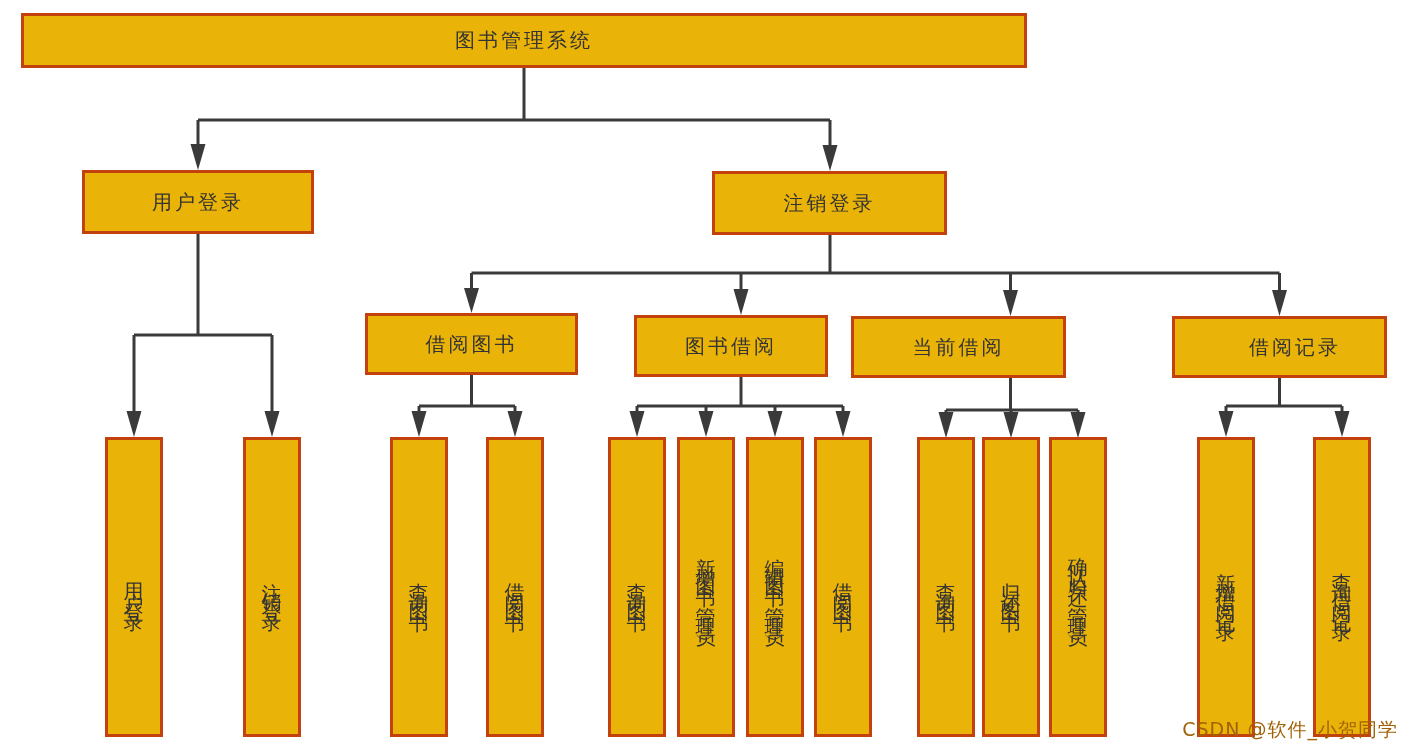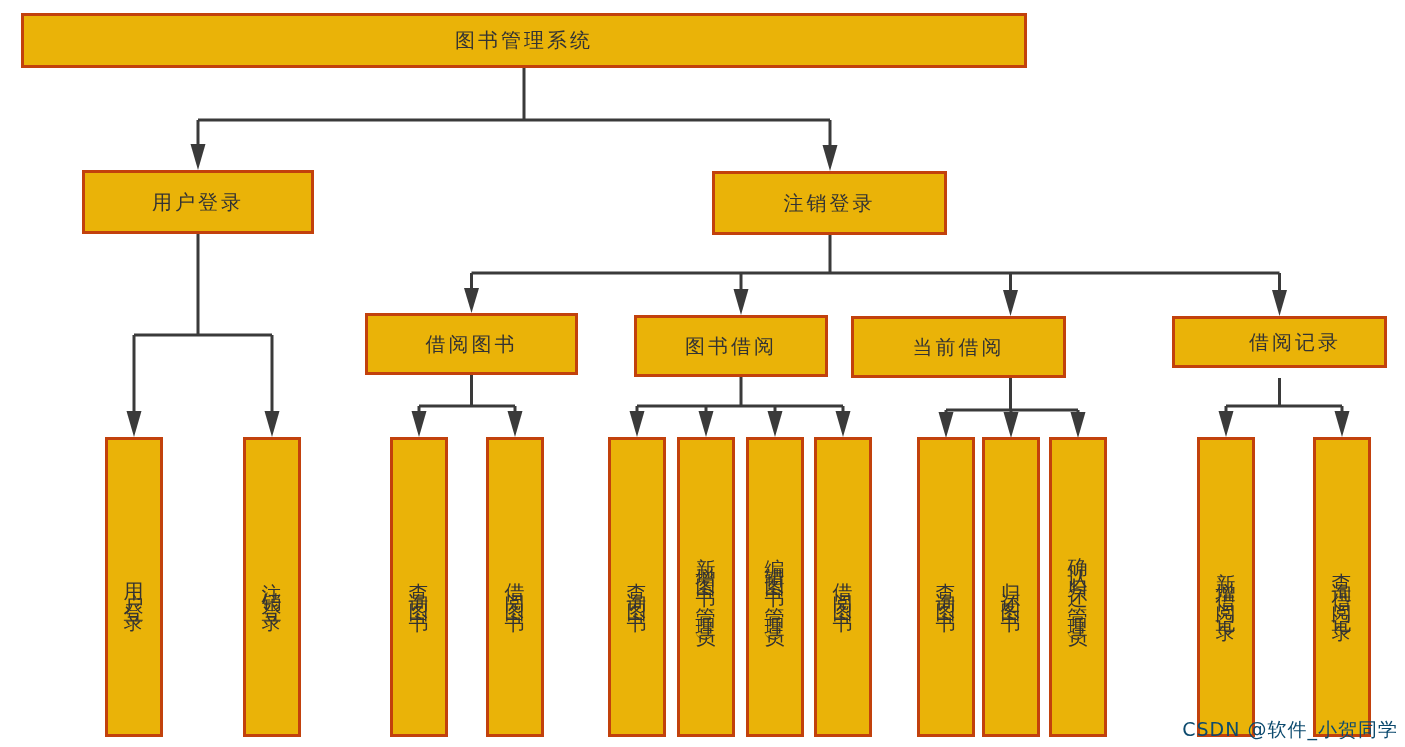--- a/index.html
+++ b/index.html
@@ -23,39 +23,39 @@
   }
   
   .n-root{left:21px;top:13px;width:1006px;height:55px;}
   
   .n-user-login{left:82px;top:170px;width:232px;height:64px;}
   .n-book-mgmt{left:712px;top:171px;width:235px;height:64px;}
   
   .n-new-book{left:365px;top:313px;width:213px;height:62px;}
   .n-book-borrow{left:634px;top:315px;width:194px;height:62px;}
   .n-cur-borrow{left:851px;top:316px;width:215px;height:62px;}
-  .n-borrow-rec{left:1172px;top:316px;width:215px;height:52px;padding-left:31px;}
+  .n-borrow-rec{left:1172px;top:316px;width:215px;height:62px;padding-left:31px;}
   
   .leaf{top:437px;width:58px;height:300px;}
   .l-login{left:105px;}
   .l-logout{left:243px;}
   .l-nb-query{left:390px;}
   .l-nb-borrow{left:486px;}
   .l-bb-query{left:608px;}
   .l-bb-add{left:677px;}
   .l-bb-edit{left:746px;}
   .l-bb-borrow{left:814px;}
   .l-cb-query{left:917px;}
   .l-cb-return{left:982px;}
   .l-cb-confirm{left:1049px;}
   .l-br-add{left:1197px;}
   .l-br-query{left:1313px;}
   .watermark{
     position:absolute;right:7px;bottom:4px;
-    font-size:19px;letter-spacing:1px;color:#0c4a6e;
+    font-size:19px;letter-spacing:1px;color:#a16207;
     z-index:5;
   }
 </style>
 </head>
 <body>
 
 <div id="stage">
 
   <svg class="connectors" width="1405" height="747" viewBox="0 0 1405 747" stroke="#3a3a3a" stroke-width="3" fill="#3a3a3a">
 

